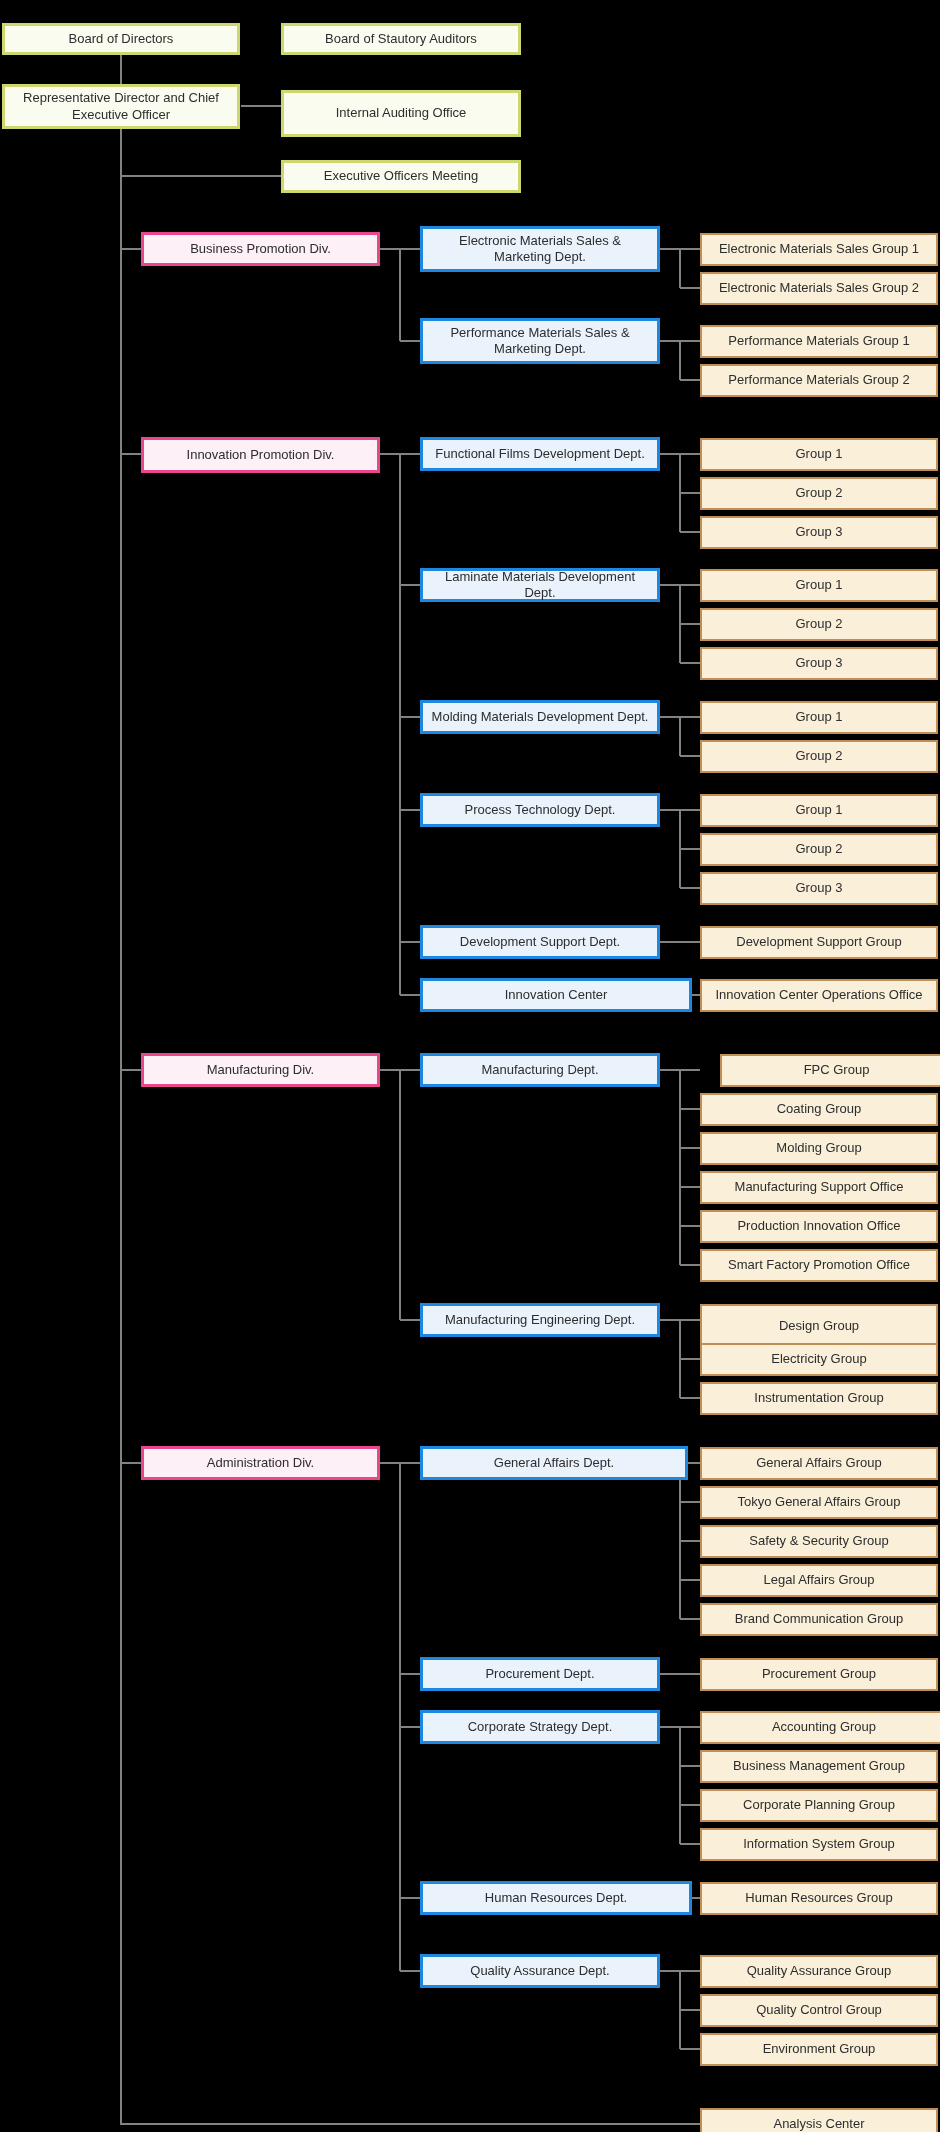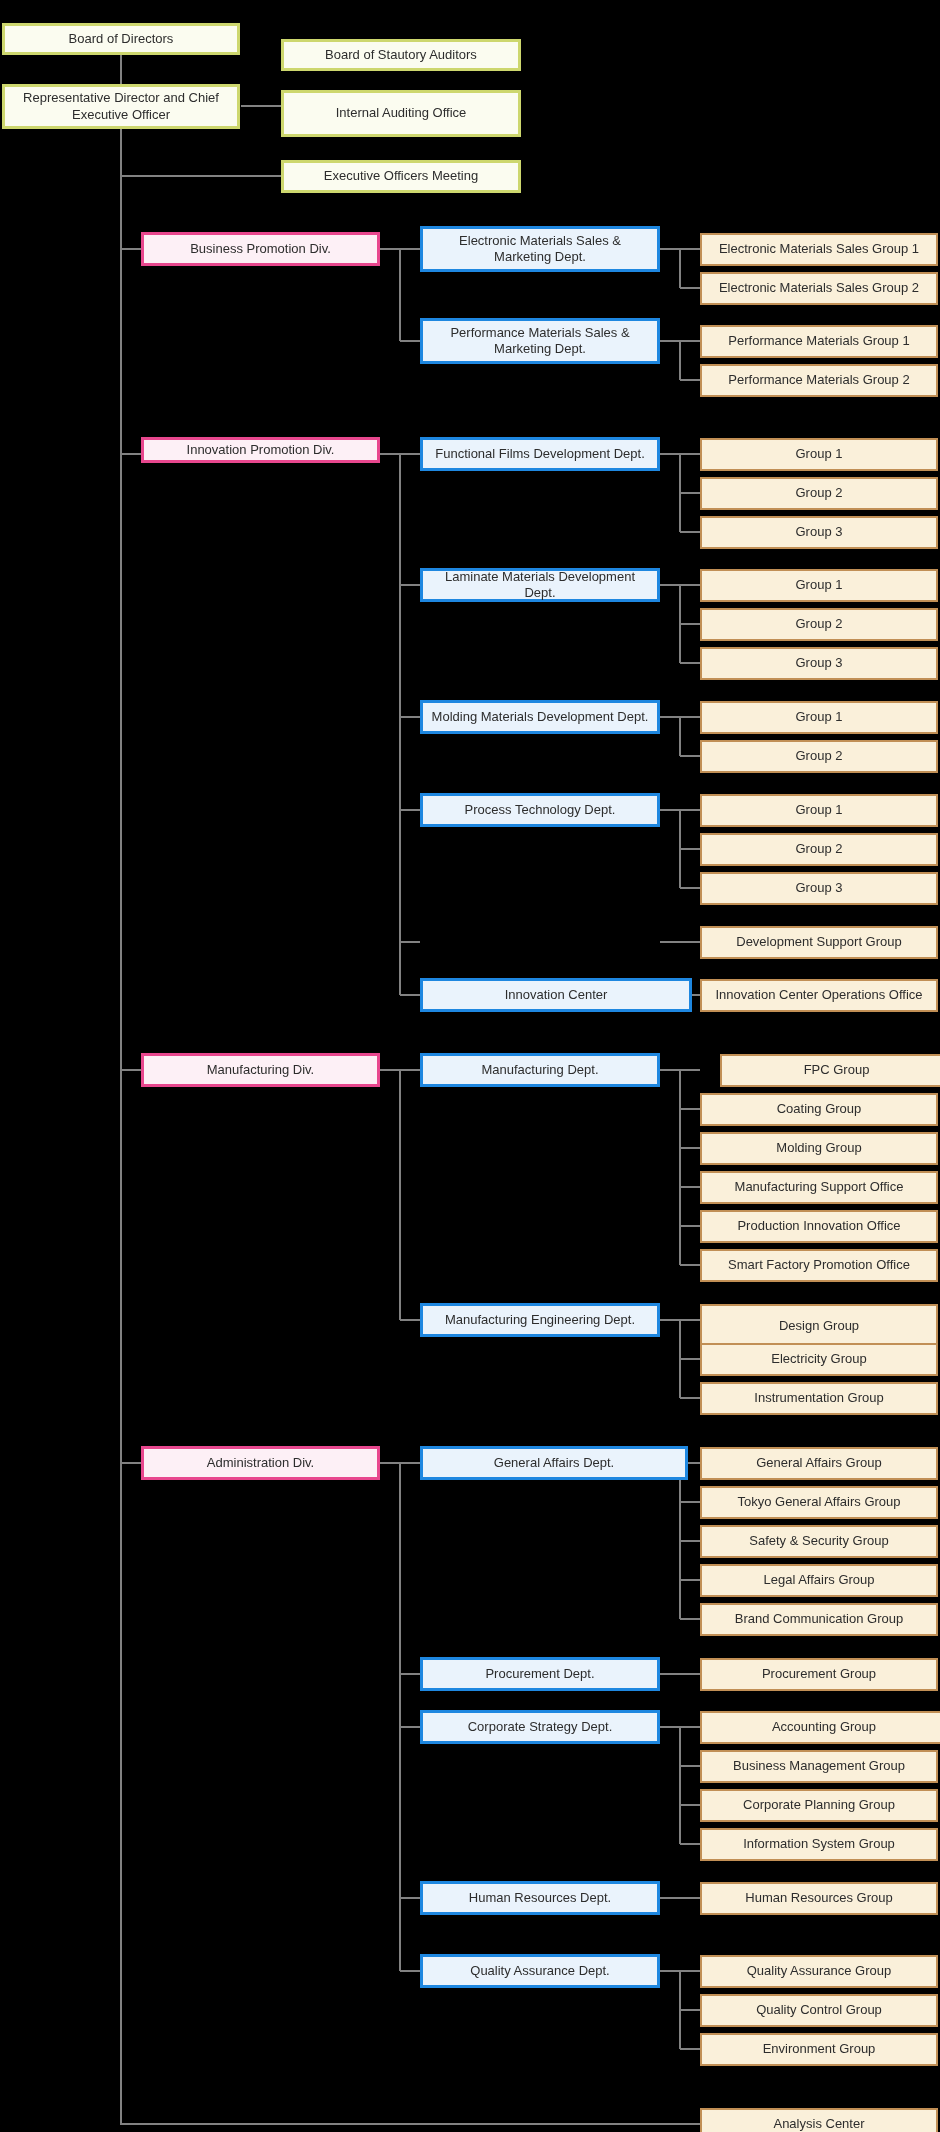--- a/index.html
+++ b/index.html
@@ -42,43 +42,44 @@
              M660 1050 H700 M680 1050 V1245 M680 1089 H700 M680 1128 H700 M680 1167 H700 M680 1206 H700 M680 1245 H700
              M660 1300 H700 M680 1300 V1378 M680 1339 H700 M680 1378 H700
              M660 1443 H700 M680 1443 V1599 M680 1482 H700 M680 1521 H700 M680 1560 H700 M680 1599 H700
              M660 1654 H700
              M660 1707 H700 M680 1707 V1824 M680 1746 H700 M680 1785 H700 M680 1824 H700
              M660 1878 H700
              M660 1951 H700 M680 1951 V2029 M680 1990 H700 M680 2029 H700"></path>
   </svg>
 
   <div class="node lvl-exec" style="left:2px;top:3px;width:238px;height:32px">Board of Directors</div>
-  <div class="node lvl-exec" style="left:281px;top:19px;width:240px;height:32px">Board of Stautory Auditors</div>
+  <div class="node lvl-exec" style="left:281px;top:3px;width:240px;height:32px">Board of Stautory Auditors</div>
   <div class="node lvl-exec" style="left:2px;top:64px;width:238px;height:45px">Representative Director and Chief Executive Officer</div>
   <div class="node lvl-exec" style="left:281px;top:70px;width:240px;height:47px">Internal Auditing Office</div>
   <div class="node lvl-exec" style="left:281px;top:140px;width:240px;height:33px">Executive Officers Meeting</div>
 
   <div class="node lvl-division" style="left:141px;top:212px;width:239px;height:34px">Business Promotion Div.</div>
-  <div class="node lvl-division" style="left:141px;top:417px;width:239px;height:26px">Innovation Promotion Div.</div>
+  <div class="node lvl-division" style="left:141px;top:417px;width:239px;height:36px">Innovation Promotion Div.</div>
   <div class="node lvl-division" style="left:141px;top:1033px;width:239px;height:34px">Manufacturing Div.</div>
   <div class="node lvl-division" style="left:141px;top:1426px;width:239px;height:34px">Administration Div.</div>
 
   <div class="node lvl-dept" style="left:420px;top:206px;width:240px;height:46px">Electronic Materials Sales &amp; Marketing Dept.</div>
   <div class="node lvl-dept" style="left:420px;top:298px;width:240px;height:46px">Performance Materials Sales &amp; Marketing Dept.</div>
   <div class="node lvl-dept" style="left:420px;top:417px;width:240px;height:34px">Functional Films Development Dept.</div>
   <div class="node lvl-dept" style="left:420px;top:548px;width:240px;height:34px">Laminate Materials Development Dept.</div>
   <div class="node lvl-dept" style="left:420px;top:680px;width:240px;height:34px">Molding Materials Development Dept.</div>
   <div class="node lvl-dept" style="left:420px;top:773px;width:240px;height:34px">Process Technology Dept.</div>
+  <div class="node lvl-dept" style="left:420px;top:905px;width:240px;height:34px">Development Support Dept.</div>
   <div class="node lvl-dept" style="left:420px;top:958px;width:272px;height:34px">Innovation Center</div>
   <div class="node lvl-dept" style="left:420px;top:1033px;width:240px;height:34px">Manufacturing Dept.</div>
   <div class="node lvl-dept" style="left:420px;top:1283px;width:240px;height:34px">Manufacturing Engineering Dept.</div>
   <div class="node lvl-dept" style="left:420px;top:1426px;width:268px;height:34px">General Affairs Dept.</div>
   <div class="node lvl-dept" style="left:420px;top:1637px;width:240px;height:34px">Procurement Dept.</div>
   <div class="node lvl-dept" style="left:420px;top:1690px;width:240px;height:34px">Corporate Strategy Dept.</div>
-  <div class="node lvl-dept" style="left:420px;top:1861px;width:240px;height:34px">Human Resources Dept.</div>
+  <div class="node lvl-dept" style="left:420px;top:1861px;width:272px;height:34px">Human Resources Dept.</div>
   <div class="node lvl-dept" style="left:420px;top:1934px;width:240px;height:34px">Quality Assurance Dept.</div>
 
   <div class="node lvl-group" style="left:700px;top:213px;width:238px;height:33px">Electronic Materials Sales Group 1</div>
   <div class="node lvl-group" style="left:700px;top:252px;width:238px;height:33px">Electronic Materials Sales Group 2</div>
   <div class="node lvl-group" style="left:700px;top:305px;width:238px;height:33px">Performance Materials Group 1</div>
   <div class="node lvl-group" style="left:700px;top:344px;width:238px;height:33px">Performance Materials Group 2</div>
 
   <div class="node lvl-group" style="left:700px;top:418px;width:238px;height:33px">Group 1</div>
   <div class="node lvl-group" style="left:700px;top:457px;width:238px;height:33px">Group 2</div>
   <div class="node lvl-group" style="left:700px;top:496px;width:238px;height:33px">Group 3</div>

